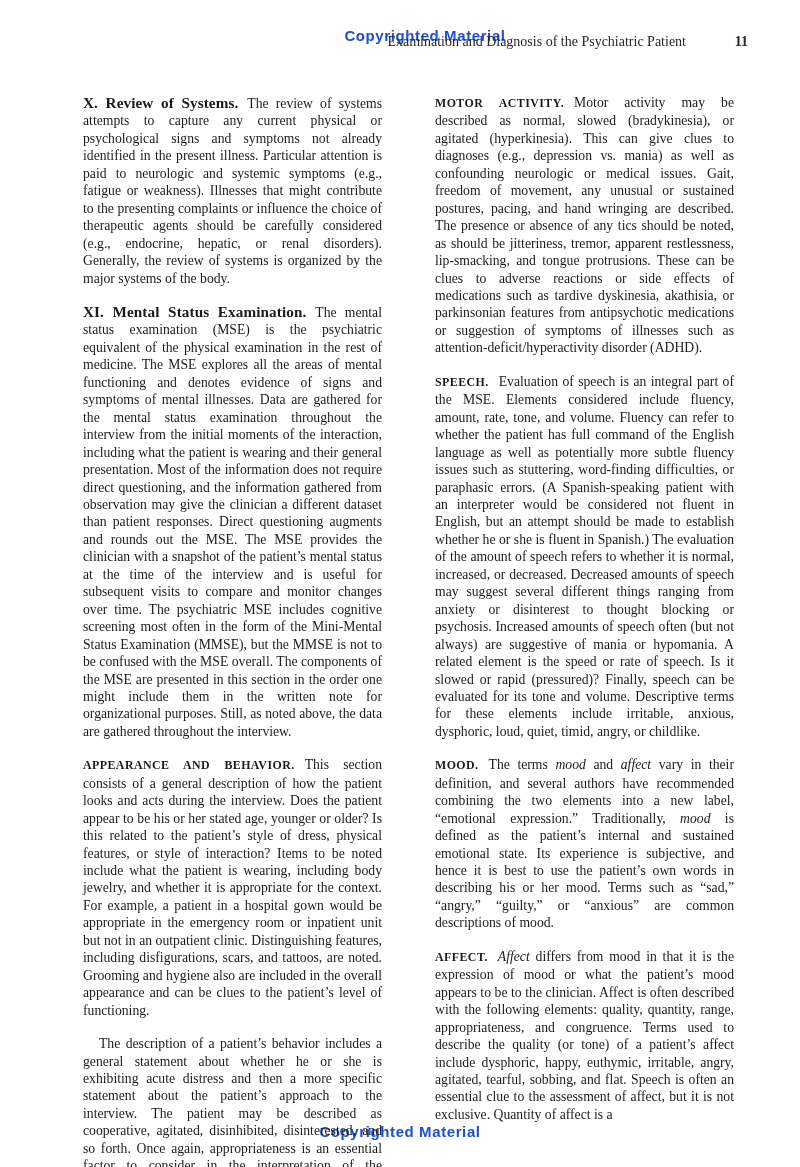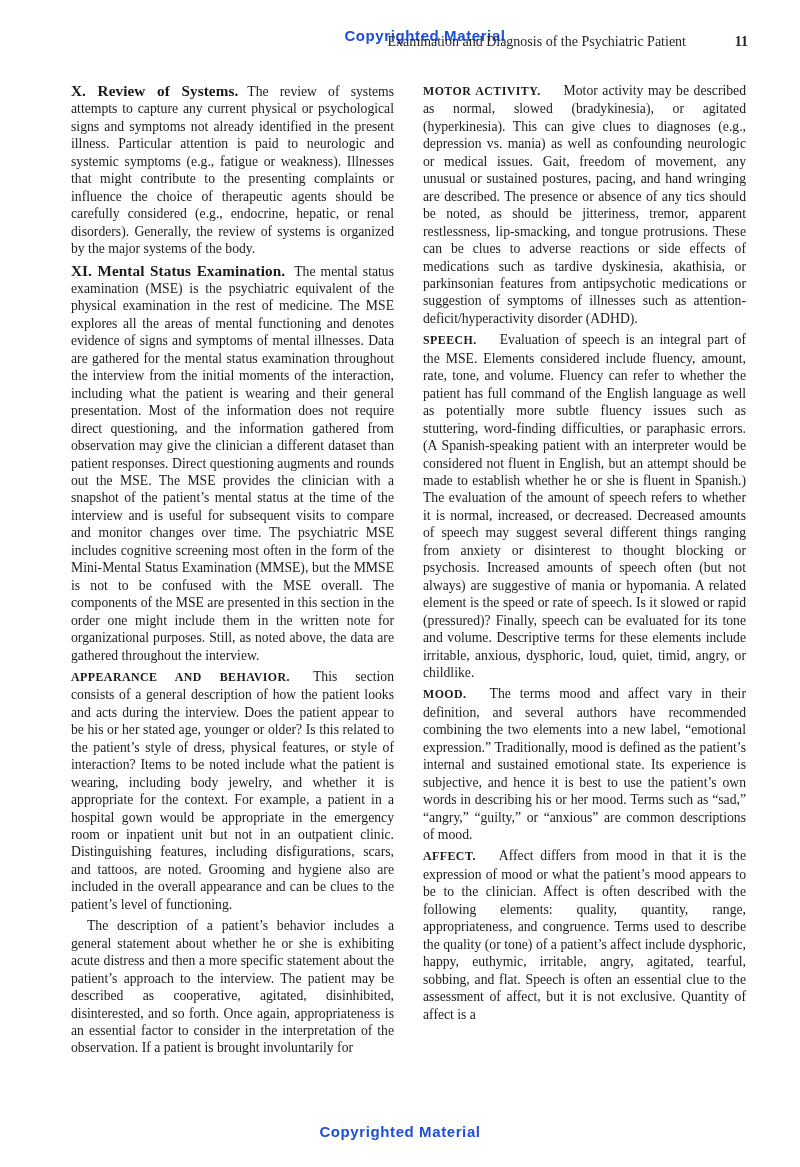--- a/index.html
+++ b/index.html
@@ -51,40 +51,40 @@
     top: 78px;
     width: 331px;
     font-size: 13.7px;
     line-height: 17.45px;
     text-align: justify;
     z-index: 2;
   }
   .col-left { left: 67px; }
   .col-right { left: 419px; }
 
-  p.block { margin: 4px; }
+  p.block { margin: 16px; }
   .gap-xl { margin-top: 31px; }
   .gap-md { margin-top: 17px; }
   .indent { text-indent: 16px; }
 
   
   .h-num {
     font-weight: 700;
     font-size: 15.2px;
     padding-right: 9px;
     letter-spacing: 0.1px;
   }
   .h-sc {
     font-weight: 700;
     font-size: 11.9px;
     letter-spacing: 0.45px;
-    padding-right: 23px;
+    padding-right: 10px;
   }
 
-  .it { }
+  .it { font-style: italic; }
 </style>
 </head>
 <body>
 
 <div class="page">
 
   <div class="watermark wm-top">Copyrighted Material</div>
 
   <div class="running-head">
     <span class="rh-title">Examination and Diagnosis of the Psychiatric Patient</span><span class="rh-num">11</span>

